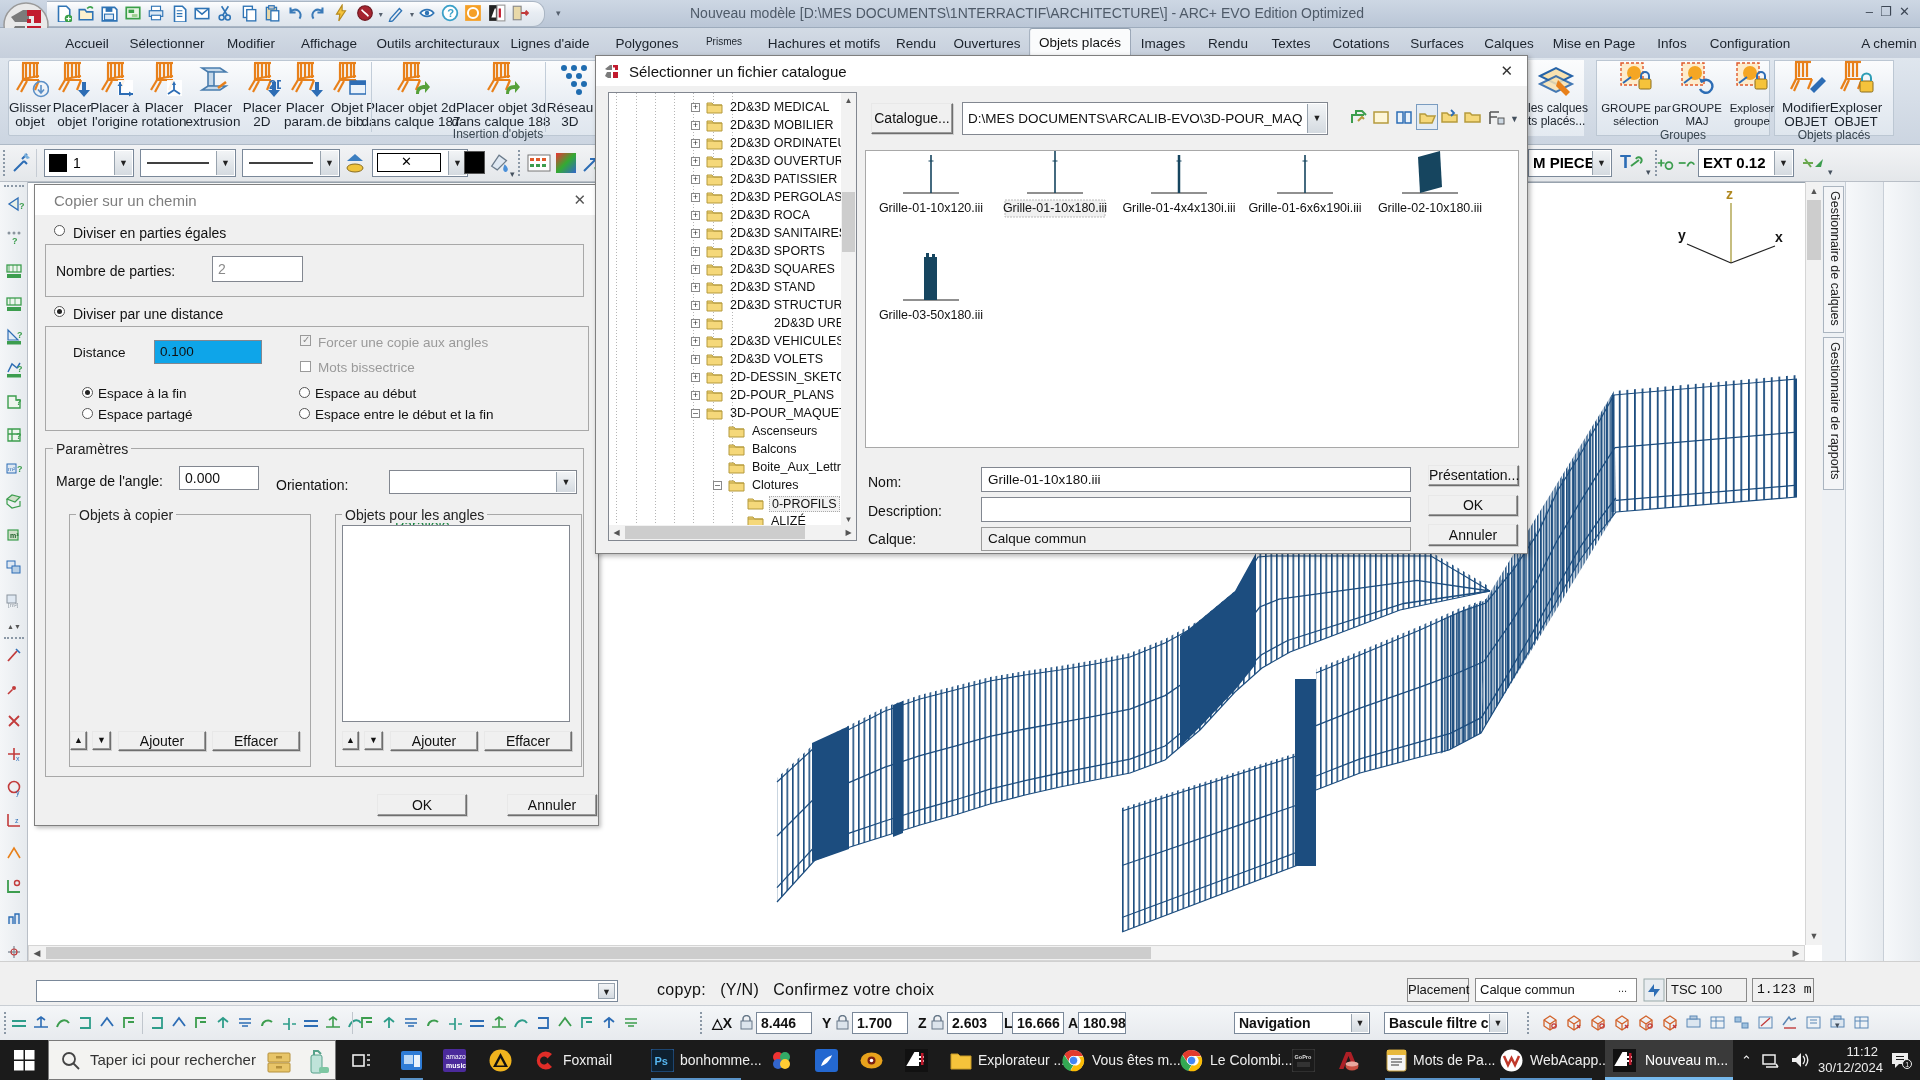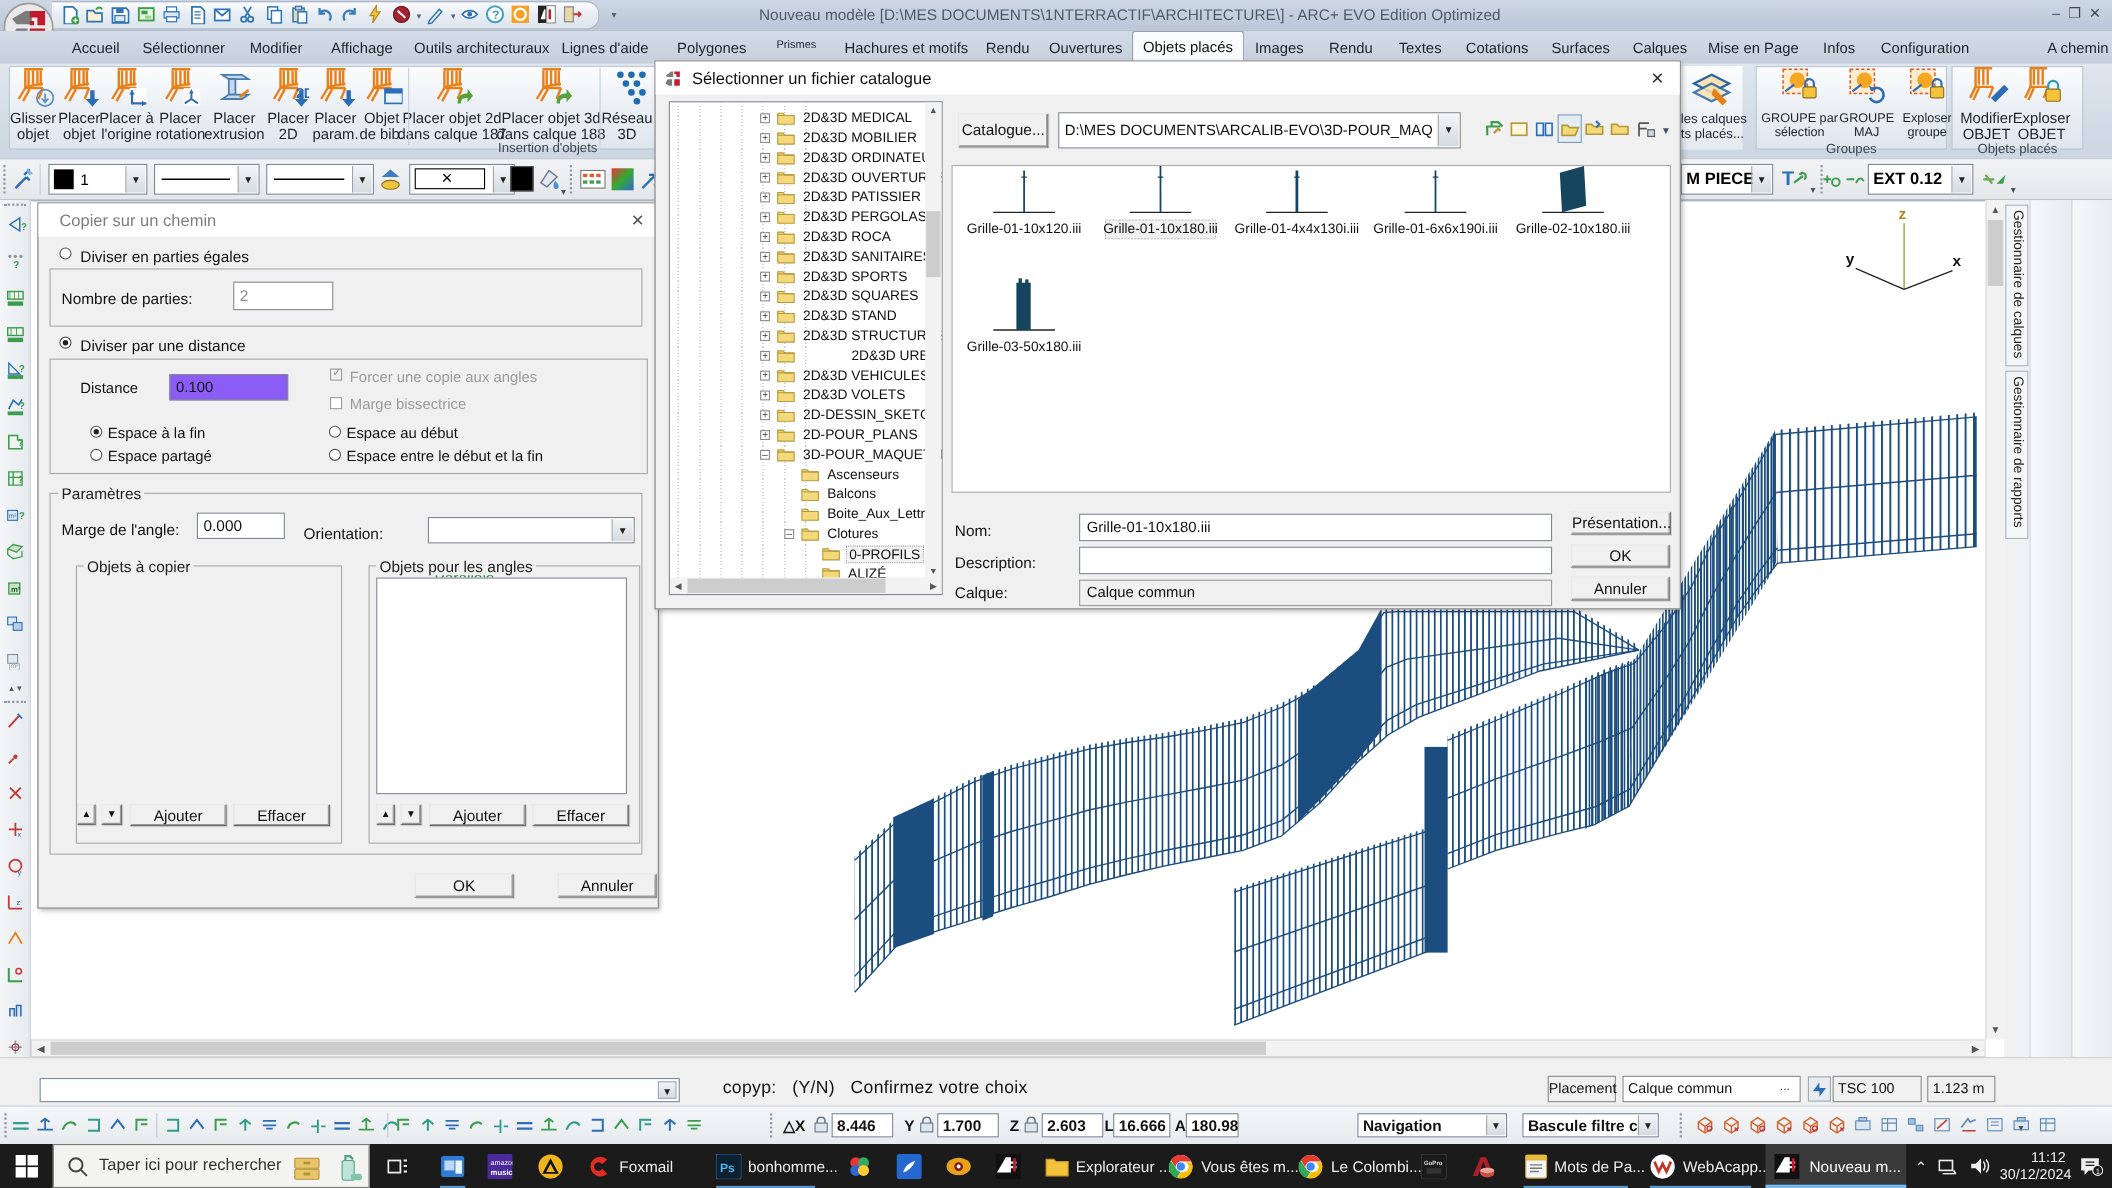--- a/index.html
+++ b/index.html
@@ -673,21 +673,21 @@
     <div style="position:absolute;left:1407px;top:16px;width:62px;height:24px;background:#f0f0f0;border:1px solid #8a8a8a;font-size:13px;color:#111;text-align:center;line-height:22px;">Placement</div>
     <div style="position:absolute;left:1475px;top:16px;width:162px;height:24px;background:#fff;border:1px solid #8a8a8a;font-size:13px;color:#111;">
       <div style="position:absolute;left:4px;top:3px;">Calque commun</div>
       <div style="position:absolute;right:2px;top:3px;width:16px;height:16px;font-size:11px;color:#333;">...</div>
     </div>
     <svg class="ab" style="left:1643px;top:16px;" width="22" height="24" viewBox="0 0 22 24">
       <rect x="1" y="1" width="20" height="22" fill="#e8ecf0" stroke="#9aa"></rect>
       <path d="M5 14 l6 -8 v5 h6 l-6 8 v-5 Z" fill="#2d6db5"></path>
     </svg>
     <div style="position:absolute;left:1666px;top:16px;width:81px;height:24px;background:#f0f0f0;border:1px solid #8a8a8a;font-size:13px;color:#111;padding:3px 0 0 4px;">TSC 100</div>
-    <div style="position:absolute;left:1752px;top:16px;width:62px;height:24px;background:#f0f0f0;border:1px solid #8a8a8a;font-size:13px;color:#111;padding:3px 0 15px 4px;">1.123 m</div>
+    <div style="position:absolute;left:1752px;top:16px;width:62px;height:24px;background:#f0f0f0;border:1px solid #8a8a8a;font-size:13px;color:#111;padding:3px 0 15px 4px;font-family:Liberation Mono, monospace;">1.123 m</div>
   </div>
 <div style="position:absolute;left:0;top:1005px;width:1920px;height:35px;background:linear-gradient(#f4f6f8,#e7eaee);border-top:1px solid #c9ced4;">
     <div style="position:absolute;left:4px;top:6px;width:3px;height:22px;border-left:2px dotted #8b98a6;"></div>
     <svg class="ab" style="left:10px;top:8px;" width="18" height="18" viewBox="0 0 18 18">
       <path d="M2 7 h14 M2 12 h14" stroke="#2e9d8a" stroke-width="2"></path>
     </svg>
     <svg class="ab" style="left:32px;top:8px;" width="18" height="18" viewBox="0 0 18 18">
       <path d="M2 13 h14 M9 3 v10 M5 6 l4 -3 4 3" stroke="#2d6db5" stroke-width="1.6" fill="none"></path>
     </svg>
     <svg class="ab" style="left:54px;top:8px;" width="18" height="18" viewBox="0 0 18 18">
@@ -1041,29 +1041,29 @@
     <div style="position:absolute;left:38px;top:40px;font-size:14px;color:#111;">Diviser en parties égales</div>
     <div class="gb" style="left:10px;top:59px;width:539px;height:53px;"></div>
     <div style="position:absolute;left:21px;top:78px;font-size:14px;color:#111;">Nombre de parties:</div>
     <div style="position:absolute;left:177px;top:71px;width:91px;height:26px;background:#fff;border:1px solid #828790;">
       <div style="position:absolute;left:5px;top:4px;font-size:14px;color:#8a8a8a;">2</div>
     </div>
     <div class="radio on" style="left:19px;top:121px;"></div>
     <div style="position:absolute;left:38px;top:121px;font-size:14px;color:#111;">Diviser par une distance</div>
     <div class="gb" style="left:10px;top:141px;width:544px;height:105px;"></div>
     <div style="position:absolute;left:38px;top:160px;font-size:13.5px;color:#111;">Distance</div>
-    <div style="position:absolute;left:119px;top:155px;width:108px;height:24px;background:#8b5cf6;border:1px solid #828790;">
+    <div style="position:absolute;left:119px;top:155px;width:108px;height:24px;background:#0ea5e9;border:1px solid #828790;">
       <div style="position:absolute;left:5px;top:3px;font-size:13.5px;color:#111;">0.100</div>
     </div>
     <div style="position:absolute;left:265px;top:150px;width:11px;height:11px;background:#f0f0f0;border:1px solid #9a9a9a;">
       <div style="position:absolute;left:1px;top:-2px;font-size:10px;color:#8a8a8a;line-height:11px;">✓</div>
     </div>
     <div style="position:absolute;left:283px;top:150px;font-size:13.5px;color:#9a9a9a;">Forcer une copie aux angles</div>
     <div style="position:absolute;left:265px;top:176px;width:11px;height:11px;background:#fff;border:1px solid #9a9a9a;"></div>
-    <div style="position:absolute;left:283px;top:175px;font-size:13.5px;color:#9a9a9a;">Marge bissectrice</div>
+    <div style="position:absolute;left:283px;top:175px;font-size:13.5px;color:#9a9a9a;">Mots bissectrice</div>
     <div class="radio on" style="left:47px;top:202px;"></div>
     <div style="position:absolute;left:63px;top:201px;font-size:13.5px;color:#111;">Espace à la fin</div>
     <div class="radio" style="left:264px;top:202px;"></div>
     <div style="position:absolute;left:280px;top:201px;font-size:13.5px;color:#111;">Espace au début</div>
     <div class="radio" style="left:47px;top:223px;"></div>
     <div style="position:absolute;left:63px;top:222px;font-size:13.5px;color:#111;">Espace partagé</div>
     <div class="radio" style="left:264px;top:223px;"></div>
     <div style="position:absolute;left:280px;top:222px;font-size:13.5px;color:#111;">Espace entre le début et la fin</div>
     <div class="gb" style="left:10px;top:263px;width:539px;height:329px;"></div>
     <div class="gbl" style="left:18px;top:256px;font-size:14px;">Paramètres</div>

